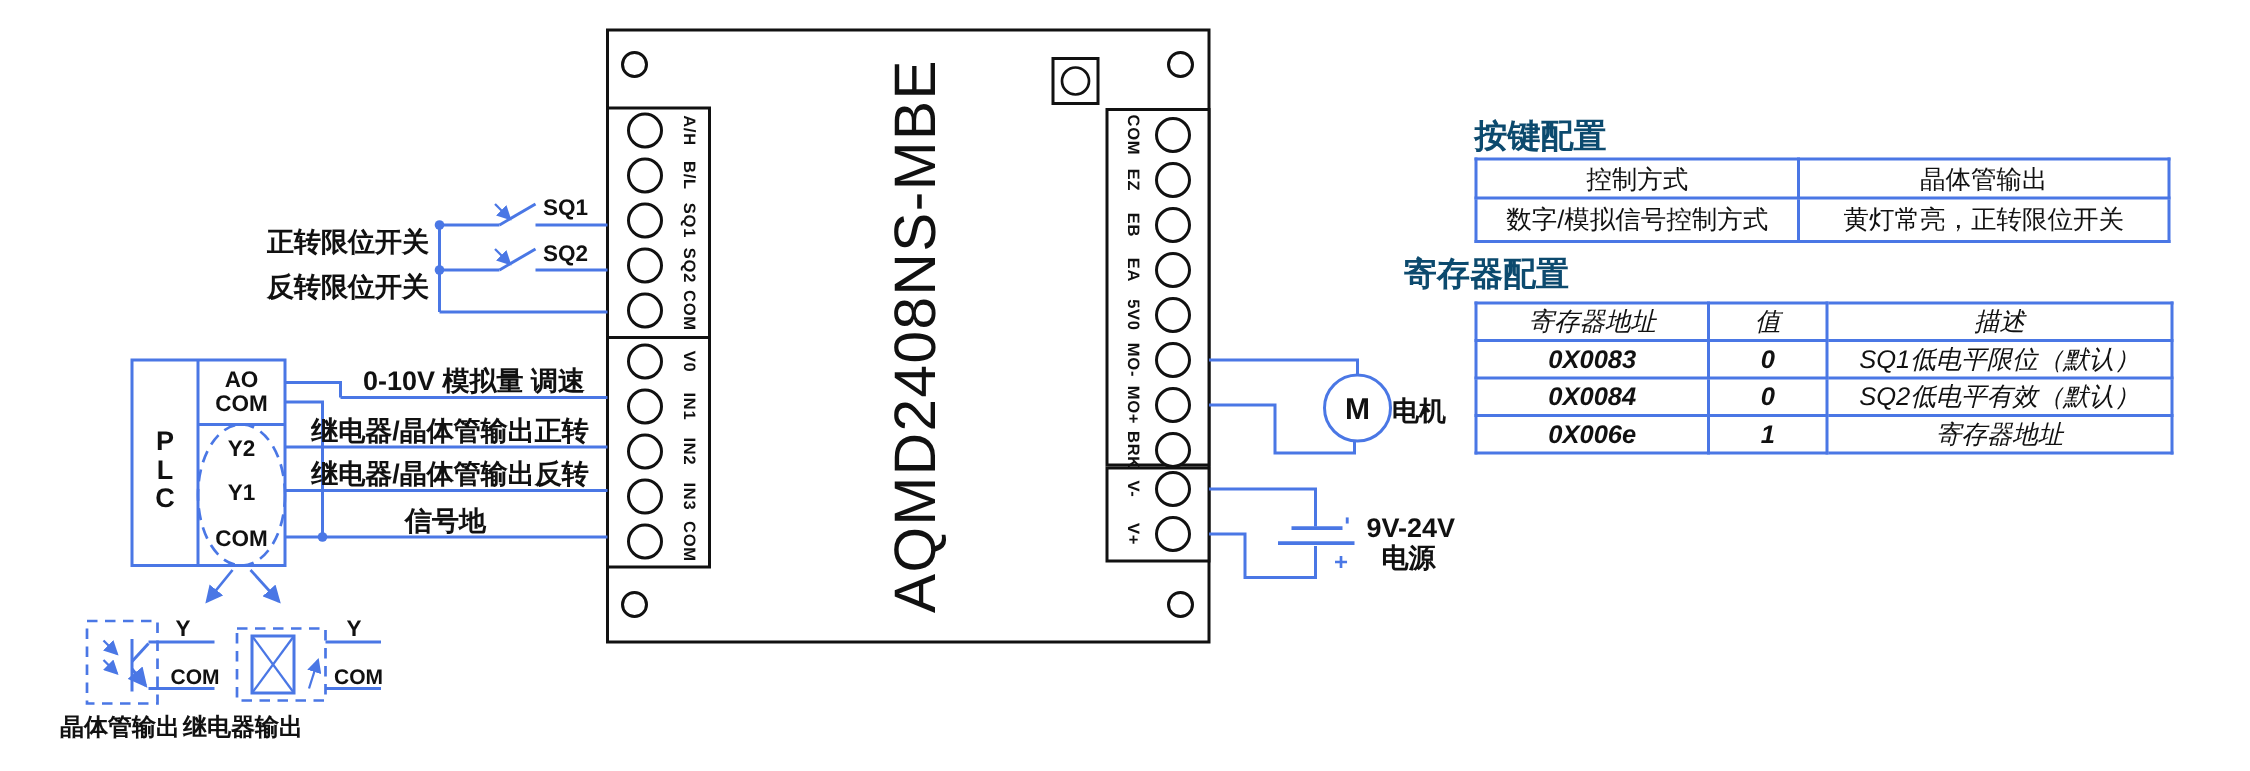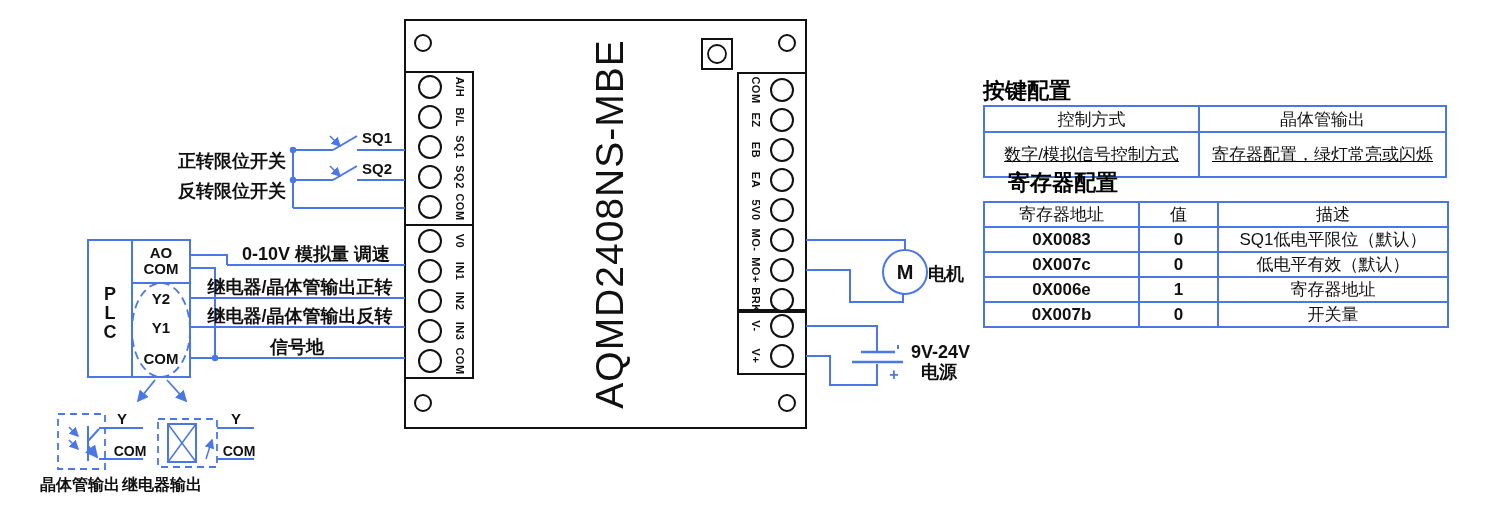--- a/index.html
+++ b/index.html
@@ -4,29 +4,29 @@
 <style>
   html,body{margin:0;padding:0;}
   body{width:1500px;height:514px;background:#fff;position:relative;overflow:hidden;
        font-family:"Liberation Sans",sans-serif;}
   .diagram-svg{position:absolute;left:0;top:0;}
   svg text{font-family:"Liberation Sans",sans-serif;fill:#111;}
   .pin-label{font-size:11px;font-weight:bold;letter-spacing:.5px;}
   .dlabel{font-size:18px;font-weight:bold;}
   .slabel{font-size:15px;font-weight:bold;}
   .board-title{font-size:39px;letter-spacing:1px;}
-  .tbl-title{position:absolute;font-size:22px;font-weight:bold;color:#000000;white-space:nowrap;text-align:center;}
+  .tbl-title{position:absolute;font-size:22px;font-weight:bold;color:#0c4a6e;white-space:nowrap;text-align:center;}
   table.cfg{position:absolute;border-collapse:collapse;table-layout:fixed;background:#fff;}
   table.cfg th,table.cfg td{border:2px solid #4a77e5;text-align:center;vertical-align:middle;
     color:#111;font-size:17px;font-weight:normal;padding:0;white-space:nowrap;overflow:hidden;}
   table.cfg .bold{font-weight:bold;margin-top:16px;}
   #key-table{left:983px;top:105px;width:462px;}
   #key-table tr{height:26px;}
   #reg-table{left:983px;top:201px;width:464px;}
-  #reg-table tr{height:14px;}
+  #reg-table tr{height:14px;font-style:italic;}
 </style>
 </head>
 <body>
 
 <svg class="diagram-svg" width="1500" height="514" viewBox="0 0 1500 514">
   <defs>
     <marker id="arr" viewBox="0 0 10 10" refX="8.5" refY="5" markerWidth="6.5" markerHeight="6.5" orient="auto">
       <path d="M0,0 L10,5 L0,10 z" fill="#4a77e5"></path>
     </marker>
   </defs>
@@ -205,54 +205,49 @@
 <table class="cfg" id="key-table">
   <colgroup>
       <col style="width:215px">
       <col style="width:247px">
     </colgroup>
   <tbody>
       <tr>
     <th>控制方式</th>
     <th>晶体管输出</th>
   </tr>
-  <tr style="height:45px;text-decoration:underline;">
+  <tr style="height:29px;">
     <td>数字/模拟信号控制方式</td>
-    <td>寄存器配置，绿灯常亮或闪烁</td>
+    <td>黄灯常亮，正转限位开关</td>
   </tr>
 </tbody>
   </table>
 
-<div class="tbl-title" style="left:1008px;top:168px;">寄存器配置</div>
+<div class="tbl-title" style="left:936px;top:168px;">寄存器配置</div>
 <table class="cfg" id="reg-table">
   <colgroup>
       <col style="width:155px">
       <col style="width:79px">
       <col style="width:230px">
     </colgroup>
   <tbody>
       <tr>
     <th>寄存器地址</th>
     <th>值</th>
     <th>描述</th>
   </tr>
   <tr>
     <td class="bold">0X0083</td>
     <td class="bold">0</td>
     <td>SQ1低电平限位（默认）</td>
   </tr>
   <tr>
-    <td class="bold">0X007c</td>
+    <td class="bold">0X0084</td>
     <td class="bold">0</td>
-    <td>低电平有效（默认）</td>
+    <td>SQ2低电平有效（默认）</td>
   </tr>
   <tr>
     <td class="bold">0X006e</td>
     <td class="bold">1</td>
     <td>寄存器地址</td>
   </tr>
-  <tr>
-    <td class="bold">0X007b</td>
-    <td class="bold">0</td>
-    <td>开关量</td>
-  </tr>
 </tbody>
   </table>
 
 </body></html>

